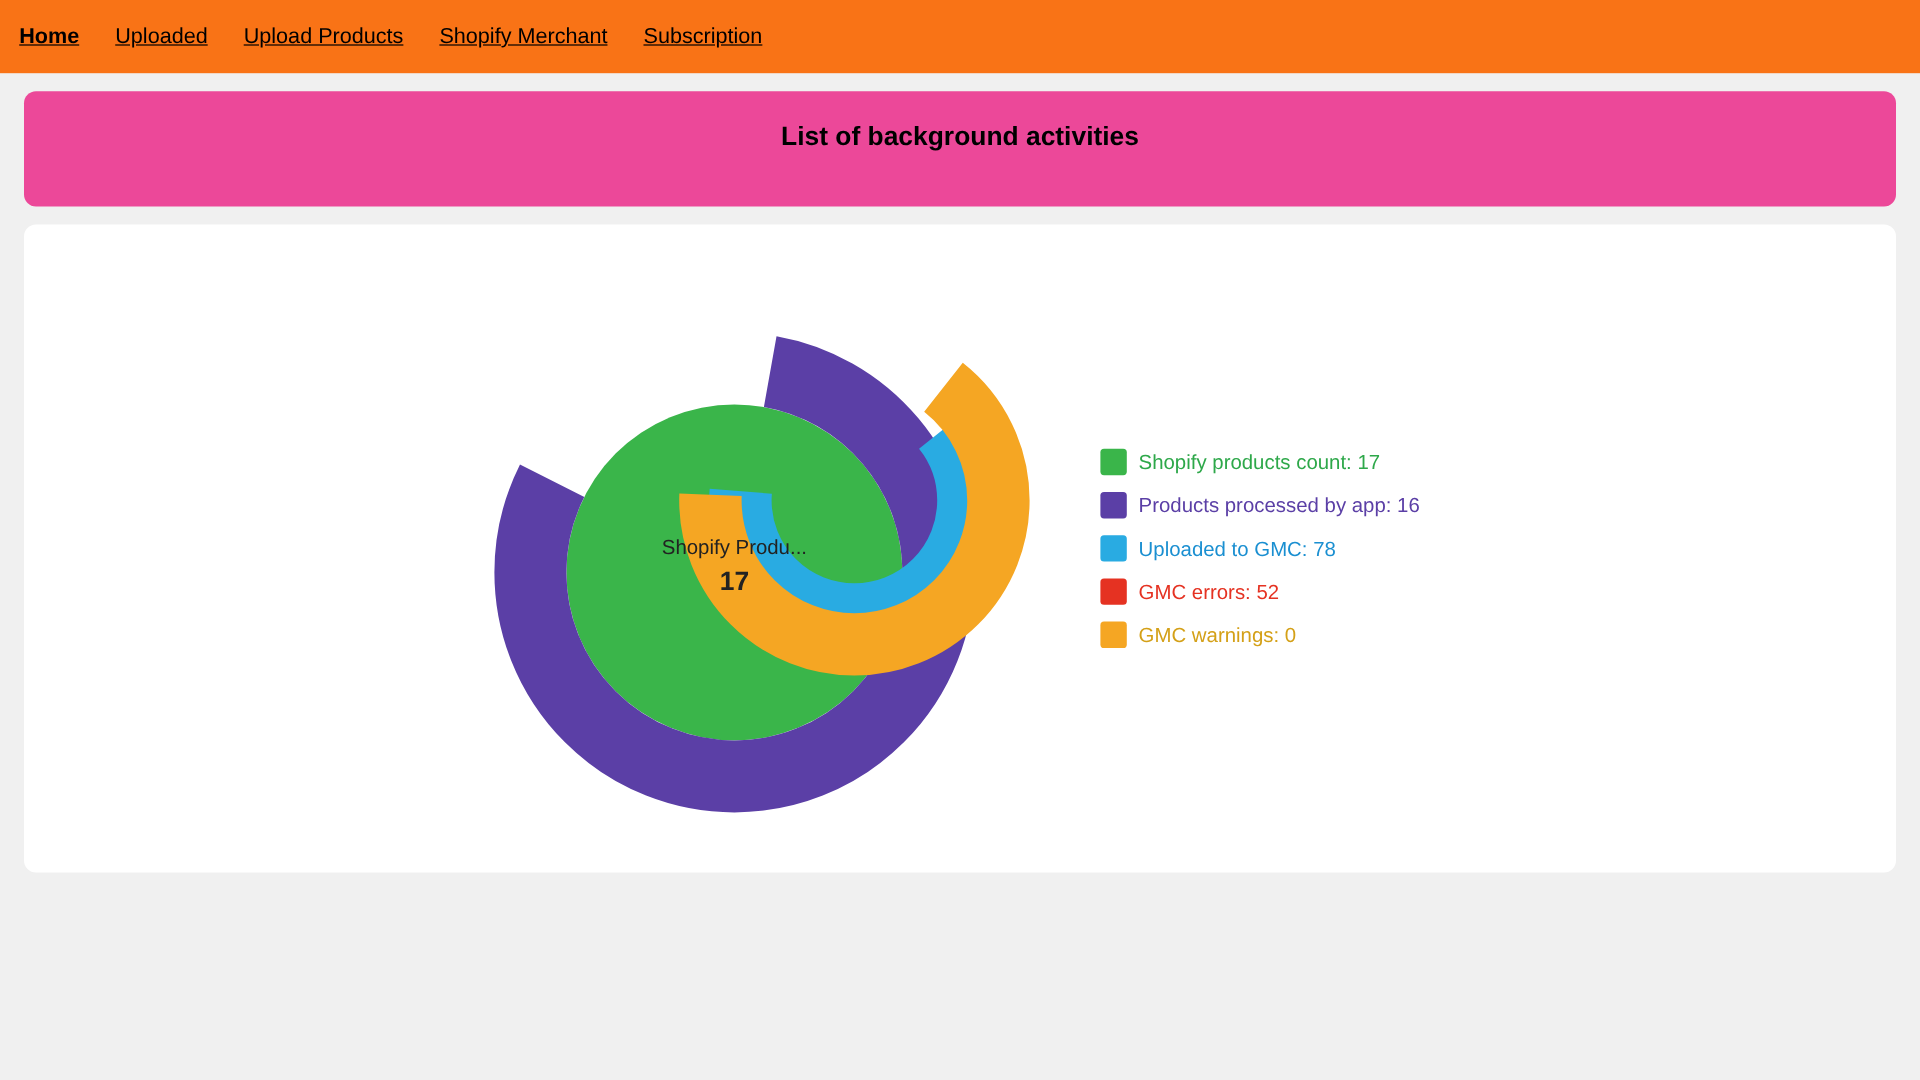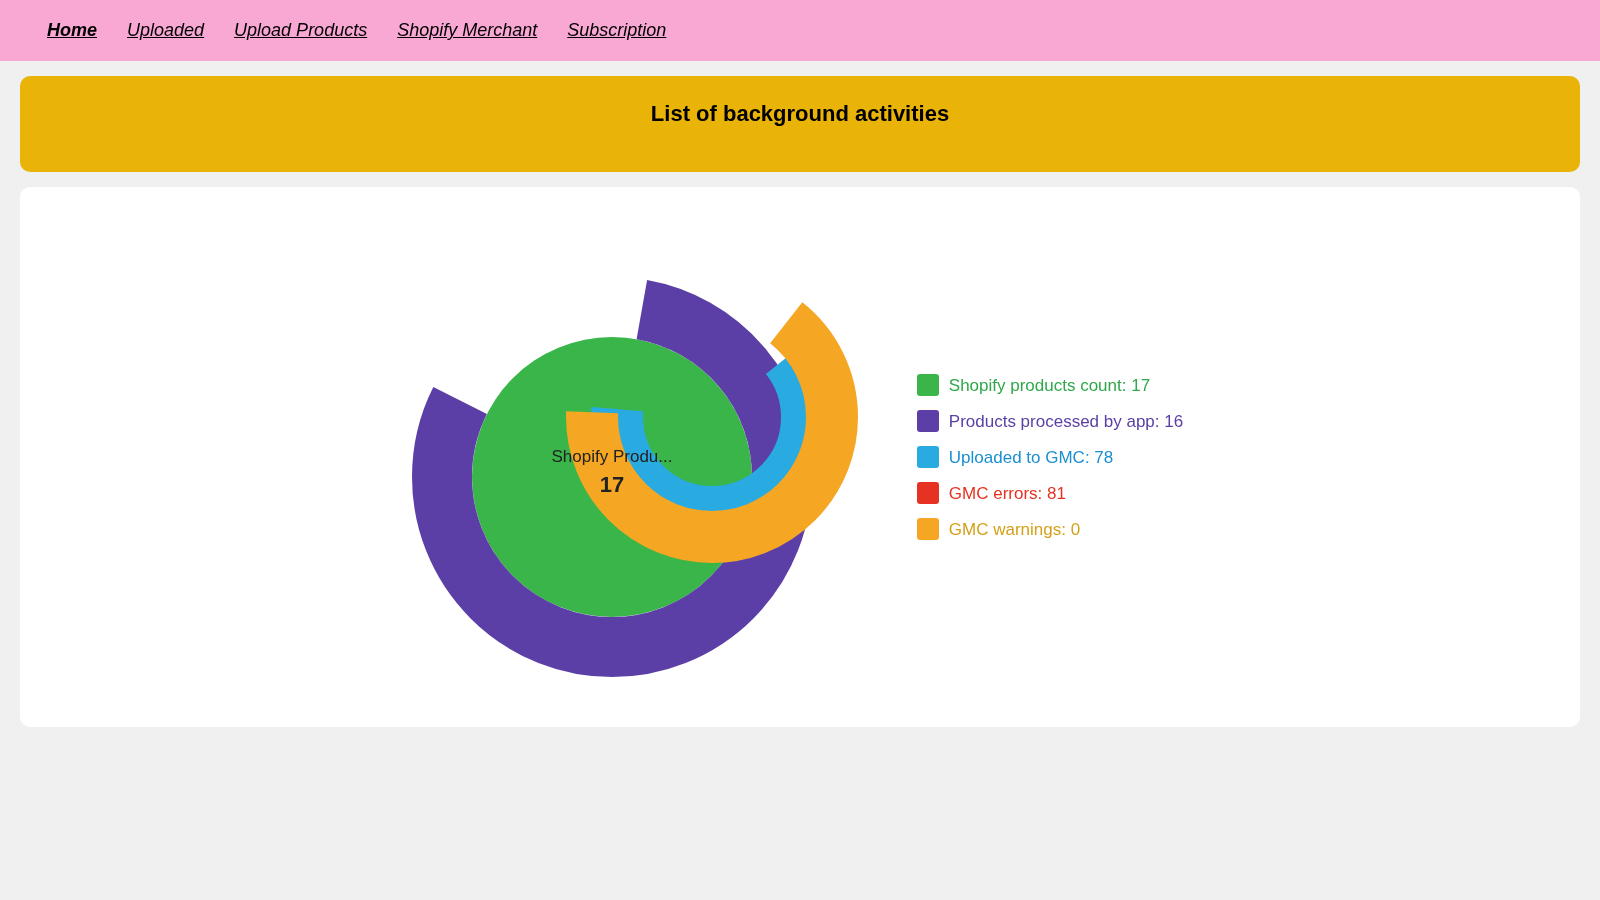--- a/index.html
+++ b/index.html
@@ -3,40 +3,39 @@
   <meta charset="utf-8">
   <style>
     * { margin: 0; padding: 0; box-sizing: border-box; }
     body {
       font-family: -apple-system, BlinkMacSystemFont, 'Segoe UI', Arial, sans-serif;
       background: #f0f0f0;
       width: 1600px;
       min-height: 900px;
     }
     nav {
-      background: #f9a8d4;
-      padding: 20px 47px;
+      background: #f97316;
+      padding: 20px 16px;
       display: flex;
       align-items: center;
       gap: 30px;
       border-bottom: none;
-      font-style: italic;
     }
     nav a {
       text-decoration: underline;
       color: #000;
       font-size: 18px;
       cursor: pointer;
     }
     nav a.active {
       font-weight: bold;
       text-decoration: underline;
     }
     .card {
-      background: #eab308;
+      background: #ec4899;
       border-radius: 10px;
       margin: 15px 20px;
       padding: 25px 30px;
     }
     .card-title {
       text-align: center;
       font-weight: bold;
       font-size: 22px;
       margin-bottom: 20px;
     }
@@ -132,21 +131,21 @@
       <div class="legend-item">
         <div class="legend-swatch" style="background:#5b3fa6;"></div>
         <span class="legend-text-purple">Products processed by app: 16</span>
       </div>
       <div class="legend-item">
         <div class="legend-swatch" style="background:#29abe2;"></div>
         <span class="legend-text-blue">Uploaded to GMC: 78</span>
       </div>
       <div class="legend-item">
         <div class="legend-swatch" style="background:#e53222;"></div>
-        <span class="legend-text-red">GMC errors: 81</span>
+        <span class="legend-text-red">GMC errors: 52</span>
       </div>
       <div class="legend-item">
         <div class="legend-swatch" style="background:#f5a623;"></div>
         <span class="legend-text-yellow">GMC warnings: 0</span>
       </div>
     </div>
   </div>
 </div>
 
 </body></html>

